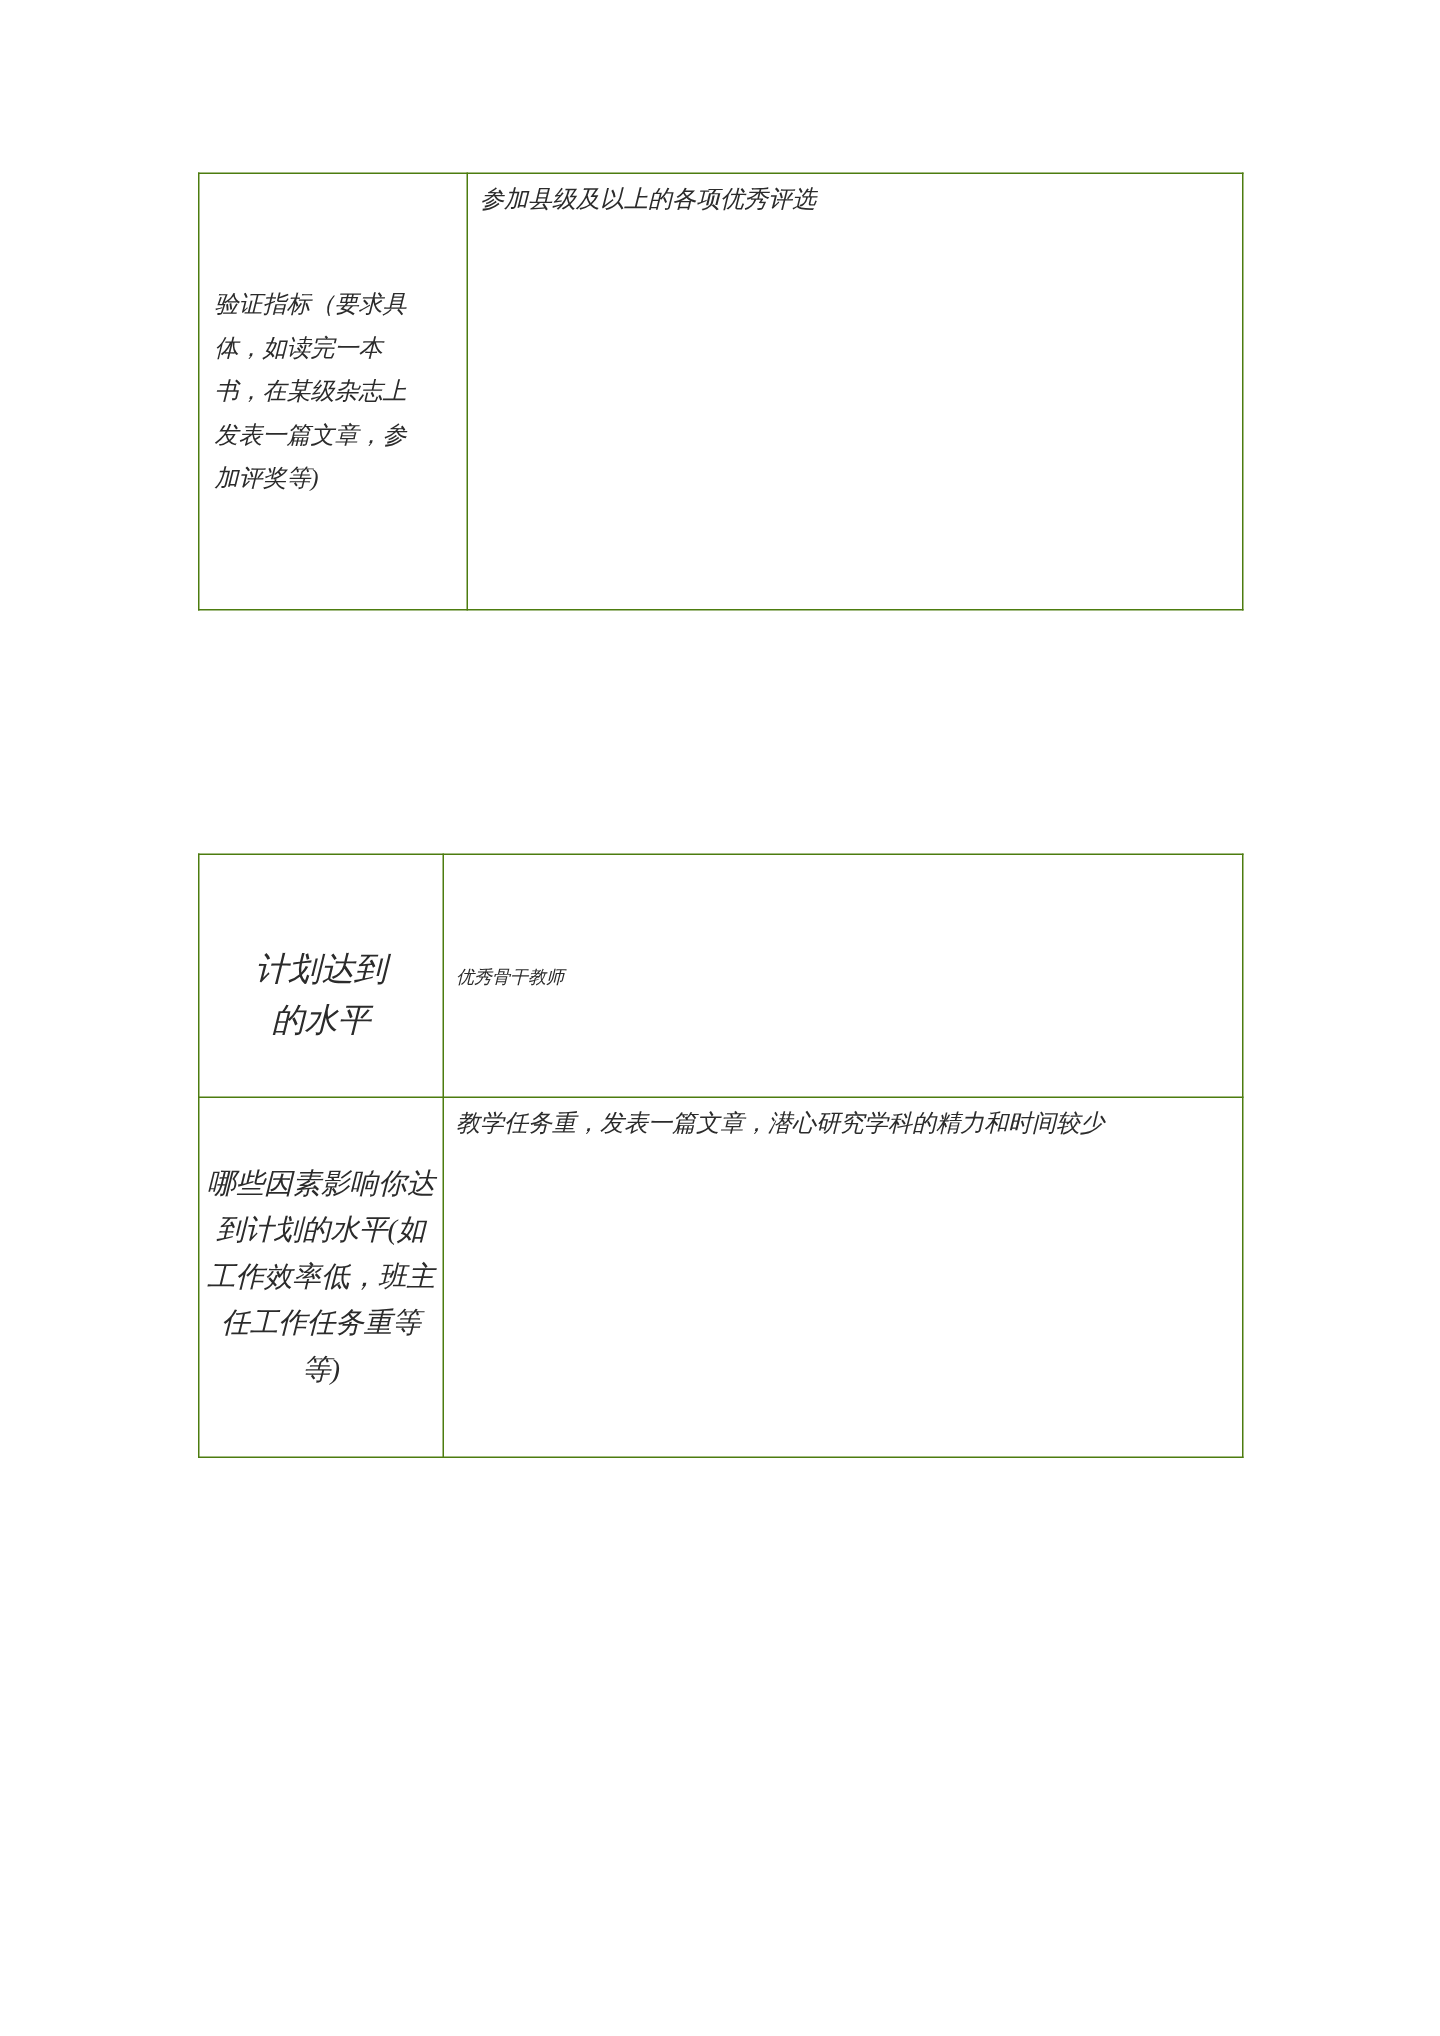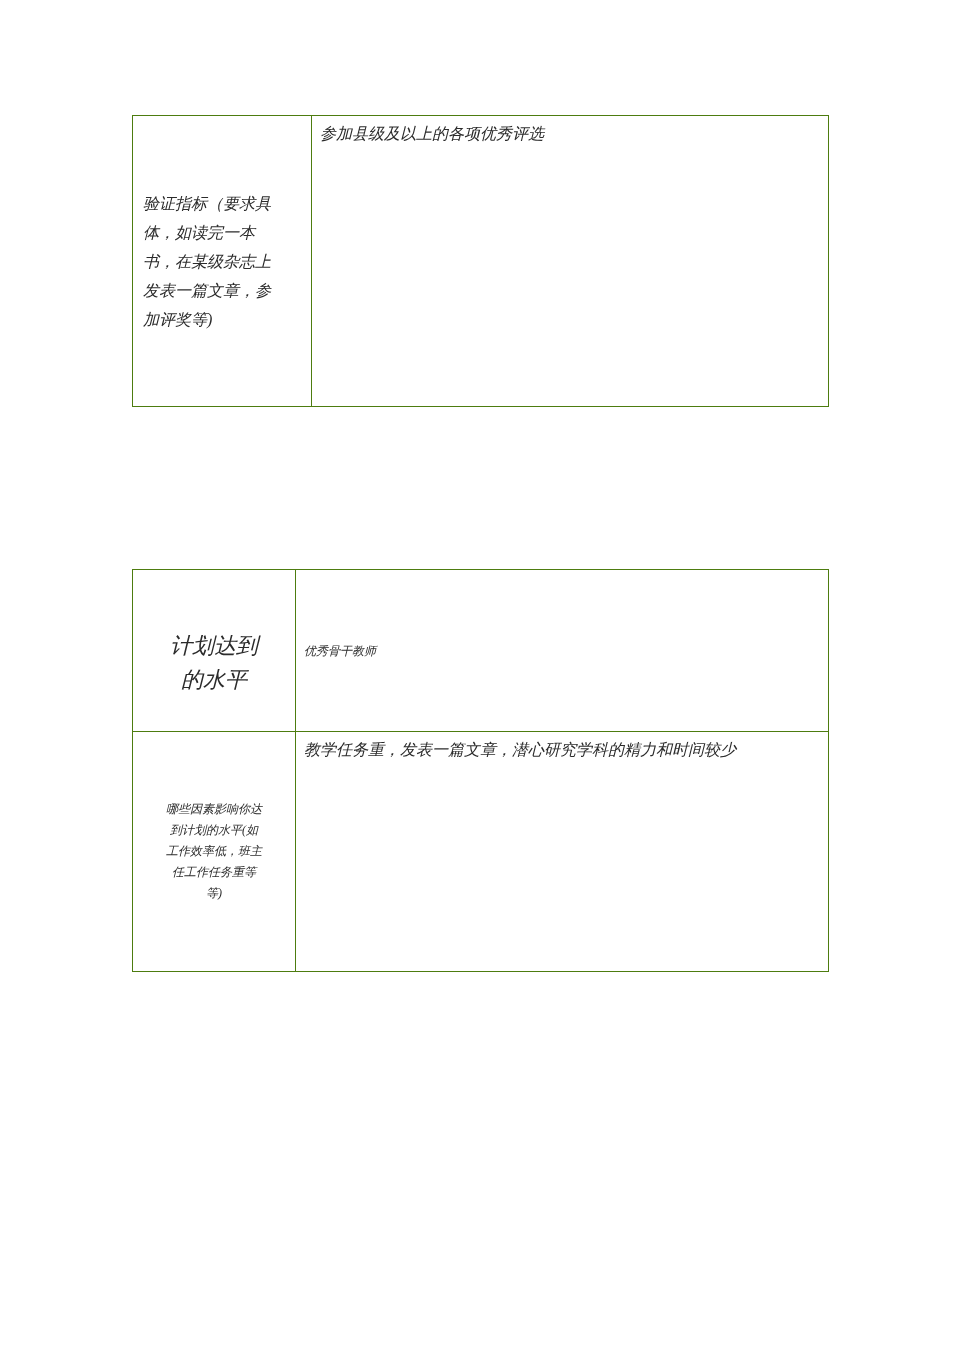--- a/index.html
+++ b/index.html
@@ -96,22 +96,22 @@
     vertical-align: middle;
     text-align: left;
     padding: 0 8px;
     font-size: 12px;
     line-height: 22px;
   }
   #plan-table tr.row-factors {
     height: 240px;
   }
   #plan-table tr.row-factors td.lbl {
-    font-size: 12px;
-    line-height: 21px;
+    font-size: 19px;
+    line-height: 31px;
     text-align: center;
   }
   #plan-table tr.row-factors td.val {
     vertical-align: top;
     text-align: left;
     padding: 7px 8px;
     font-size: 16px;
     line-height: 22px;
   }
 </style>

